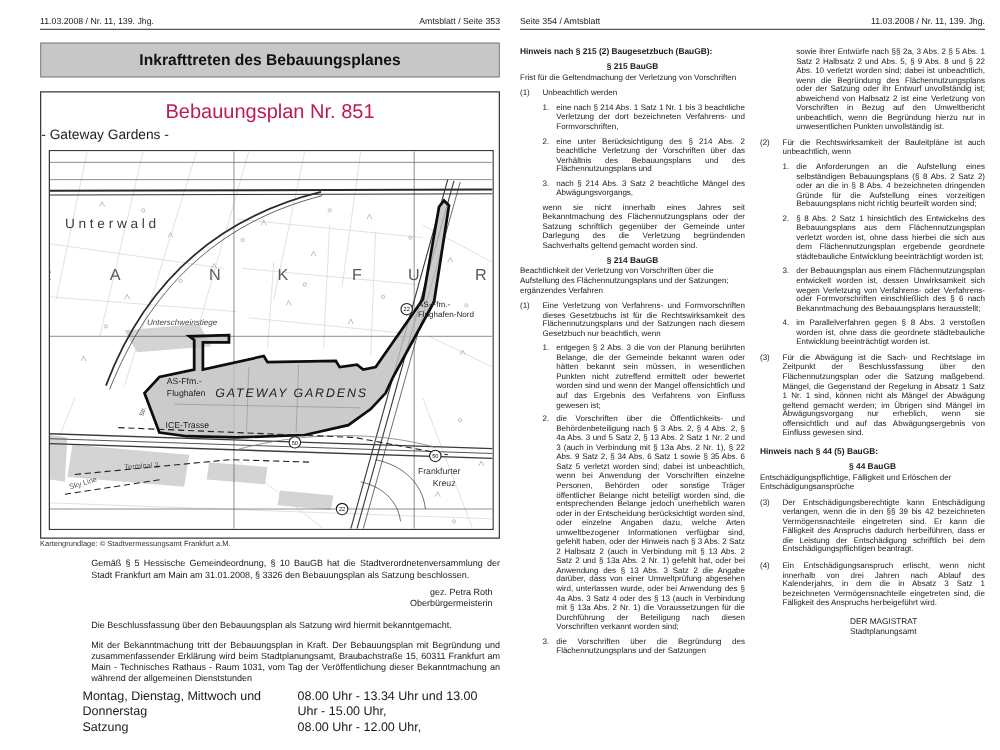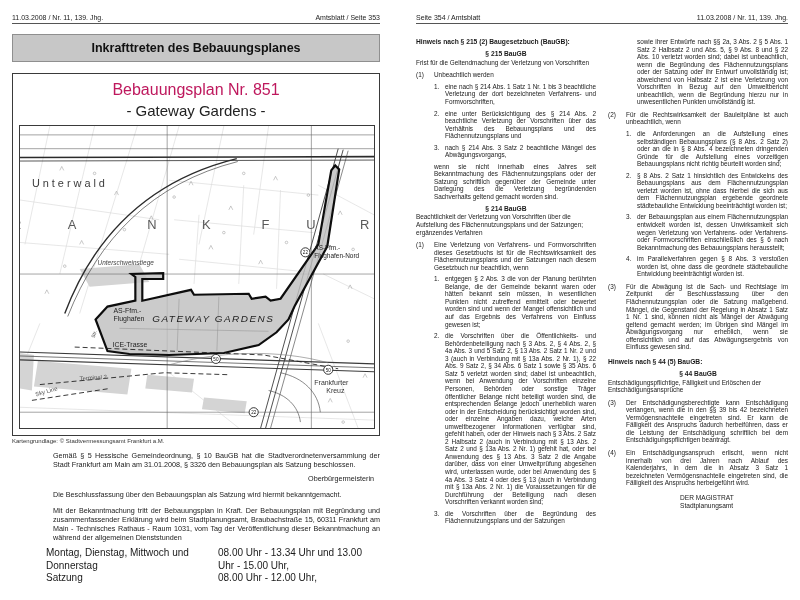--- a/index.html
+++ b/index.html
@@ -2,30 +2,30 @@
 <html><head>
 <meta charset="utf-8">
 <style>
   html,body{margin:0;padding:0;}
   body{
     width:800px;height:600px;background:#ffffff;position:relative;overflow:hidden;
     font-family:"Liberation Sans",sans-serif;color:#1a1a1a;
     -webkit-font-smoothing:antialiased;
   }
   .page{position:absolute;top:14px;}
-  #page-left{left:12px;width:368px;}
+  #page-left{left:32px;width:368px;}
   #page-right{left:416px;width:372px;}
   .pghead{display:flex;justify-content:space-between;font-size:7px;color:#222;
     border-bottom:1px solid #555;padding-bottom:2px;}
   
   .banner{margin-top:10px;background:#c7c7c7;border:1px solid #8f8f8f;
     text-align:center;font-size:12.5px;font-weight:bold;padding:6px 0;color:#111;}
   .mapbox{margin-top:11px;border:1.5px solid #3a3a3a;background:#fff;}
   .map-title{ text-align:center;font-size:16px;color:#be185d;padding-top:7px;}
-  .map-subtitle{text-align:center;font-size:15px;color:#222;padding:3px 0 6px;}
+  .map-subtitle{font-size:11px;color:#222;padding:3px 0 6px;}
   .mapframe{display:block;width:calc(100% - 12px);height:302px;margin:0 6px 6px;border:1px solid #3a3a3a;}
   .credit{font-size:6px;color:#333;margin-top:2px;}
   .lp{font-size:7.2px;line-height:1.25;text-align:justify;margin-top:7px;margin-left:41px;}
   .sig-left{font-size:7.2px;text-align:right;padding-right:6px;margin-top:5px;line-height:1.3;}
   .hours{display:grid;grid-template-columns:172px auto;font-size:10px;line-height:1.25;
     margin:5px 0 0 34px;}
   
   .cols{display:flex;gap:12px;margin-top:12px;}
   .col{flex:1;font-size:6.4px;line-height:1.18;text-align:justify;color:#1a1a1a;}
   .h-bold{font-weight:bold;font-size:6.7px;margin-top:2px;text-align:left;}
@@ -205,20 +205,21 @@
       <text x="296" y="262" font-size="7" fill="#333">Frankfurter</text>
       <text x="308" y="271" font-size="7" fill="#333">Kreuz</text>
     </svg>
   </div>
 
   <div class="credit">Kartengrundlage: © Stadtvermessungsamt Frankfurt a.M.</div>
 
   <div class="lp">Gemäß § 5 Hessische Gemeindeordnung, § 10 BauGB hat die Stadtverordnetenversammlung der Stadt Frankfurt am Main am 31.01.2008, § 3326 den Bebauungsplan als Satzung beschlossen.</div>
 
   <div class="sig-left">
+    <div>gez. Petra Roth</div>
     <div>Oberbürgermeisterin</div>
   </div>
 
   <div class="lp">Die Beschlussfassung über den Bebauungsplan als Satzung wird hiermit bekanntgemacht.</div>
   <div class="lp">Mit der Bekanntmachung tritt der Bebauungsplan in Kraft. Der Bebauungsplan mit Begründung und zusammenfassender Erklärung wird beim Stadtplanungsamt, Braubachstraße 15, 60311 Frankfurt am Main - Technisches Rathaus - Raum 1031, vom Tag der Veröffentlichung dieser Bekanntmachung an während der allgemeinen Dienststunden</div>
 
   <div class="hours">
     <div>Montag, Dienstag, Mittwoch und Donnerstag</div>
     <div>08.00 Uhr - 13.34 Uhr und 13.00 Uhr - 15.00 Uhr,</div>
     <div>Satzung</div>

